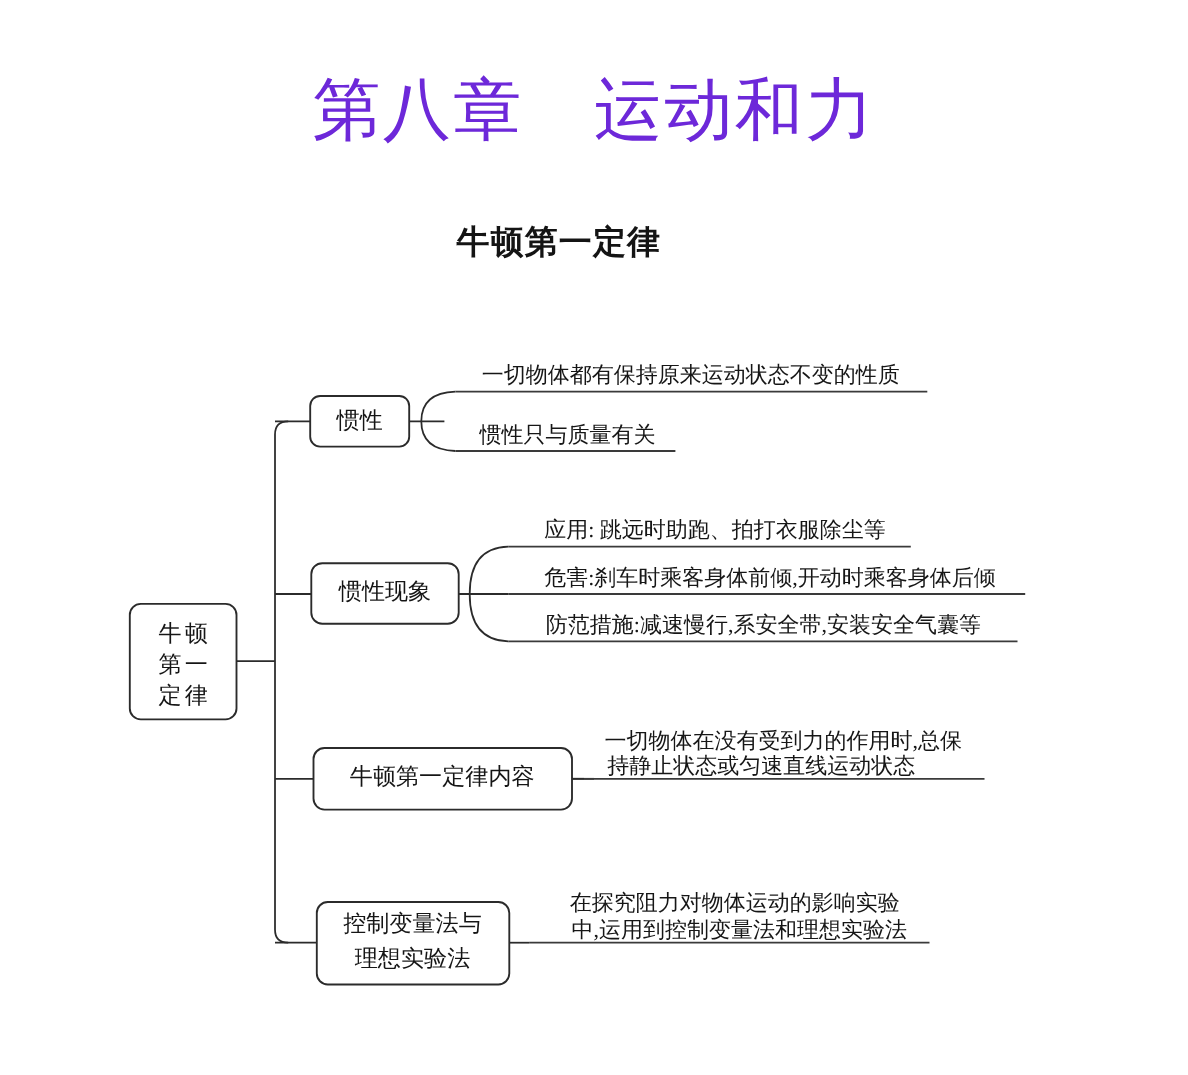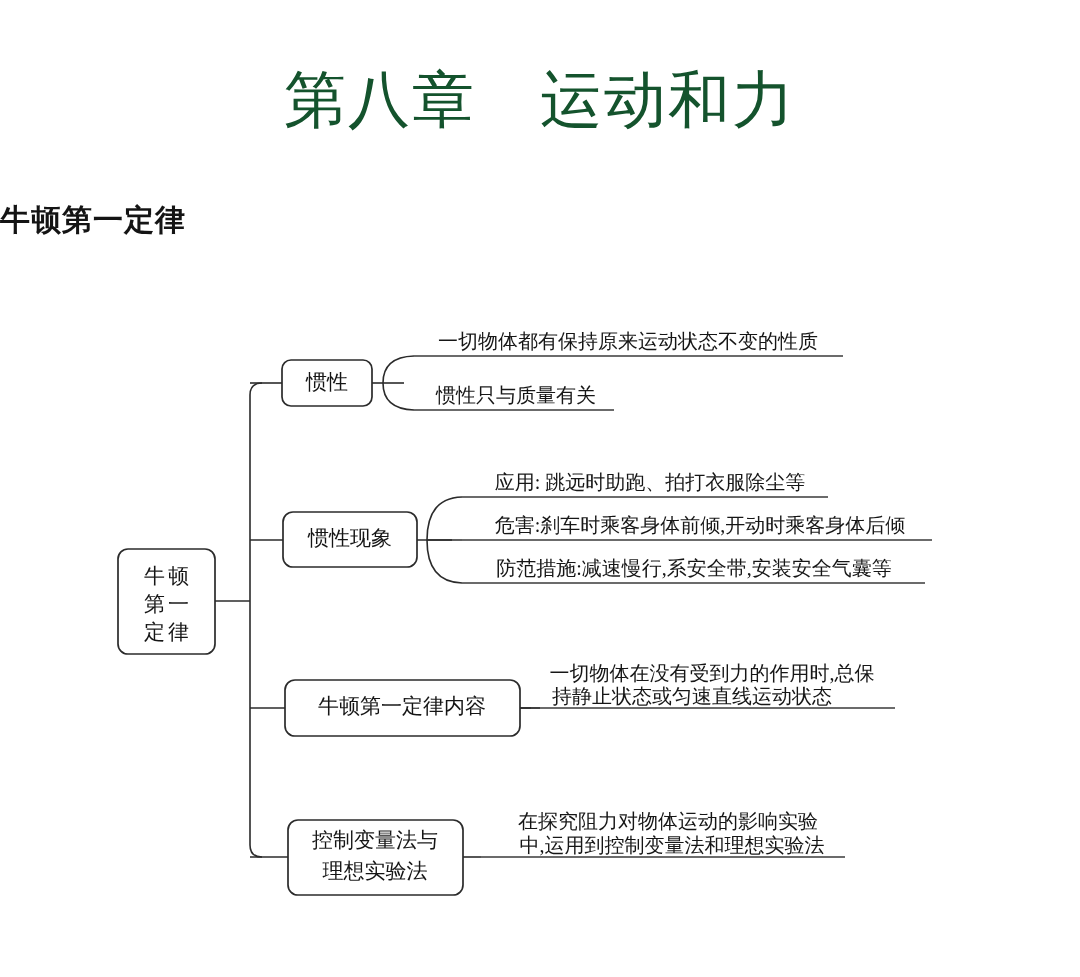--- a/index.html
+++ b/index.html
@@ -23,28 +23,29 @@
   #chapter-title {
     position: absolute;
     top: 58px;
     left: 0;
     width: 1080px;
     text-align: center;
     font-family: "DejaVu Sans", "Liberation Sans", sans-serif;
     font-size: 62px;
     font-weight: 400;
     letter-spacing: 2px;
-    color: #14532d;
+    color: #6d28d9;
     white-space: pre;
   }
   #section-title {
     position: absolute;
     top: 200px;
     left: 0;
     width: 1016px;
+    text-align: center;
     font-family: "Liberation Serif", "DejaVu Serif", serif;
     font-size: 30px;
     font-weight: bold;
     color: #141414;
     letter-spacing: 1px;
   }
   #mindmap {
     position: absolute;
     top: 0;
     left: 0;

